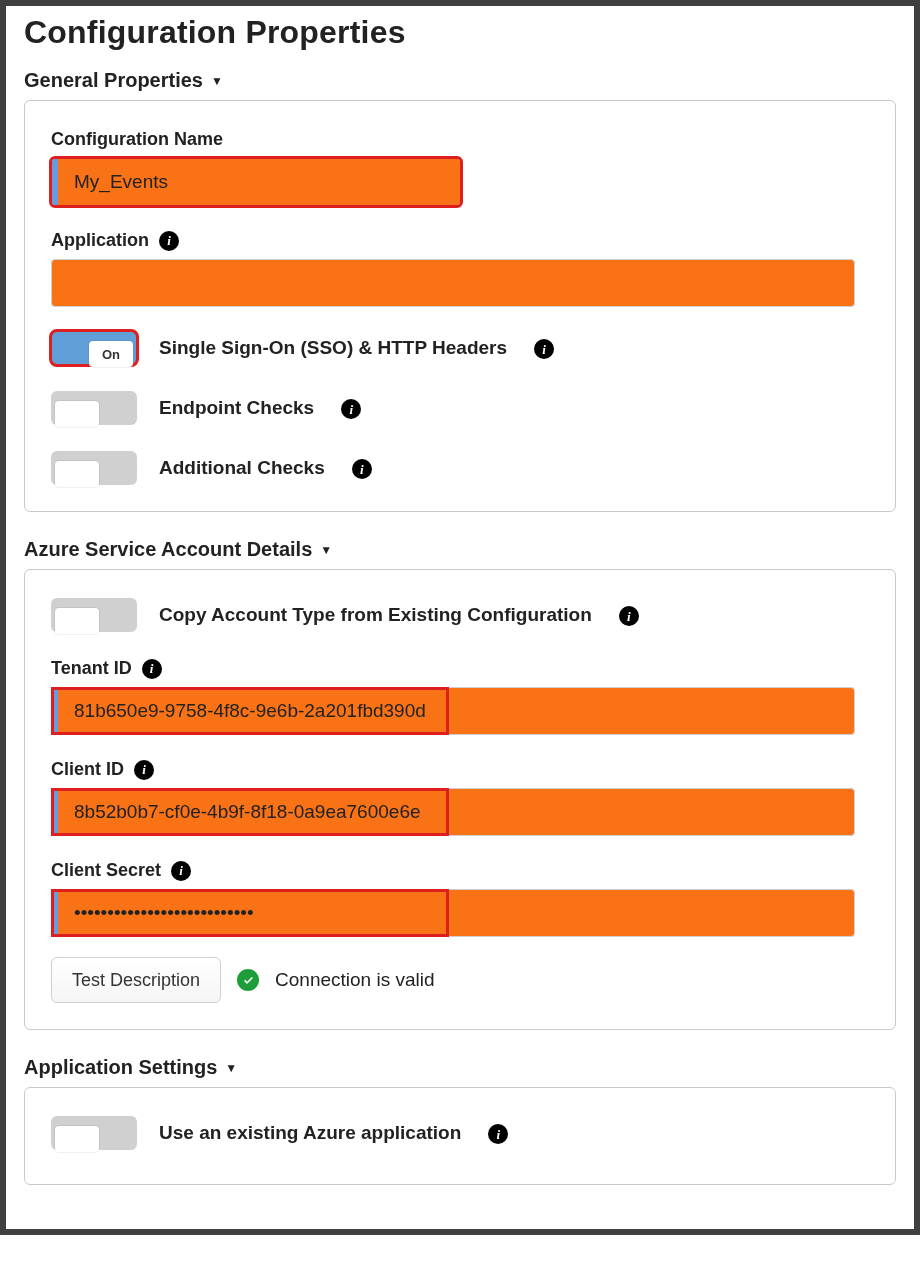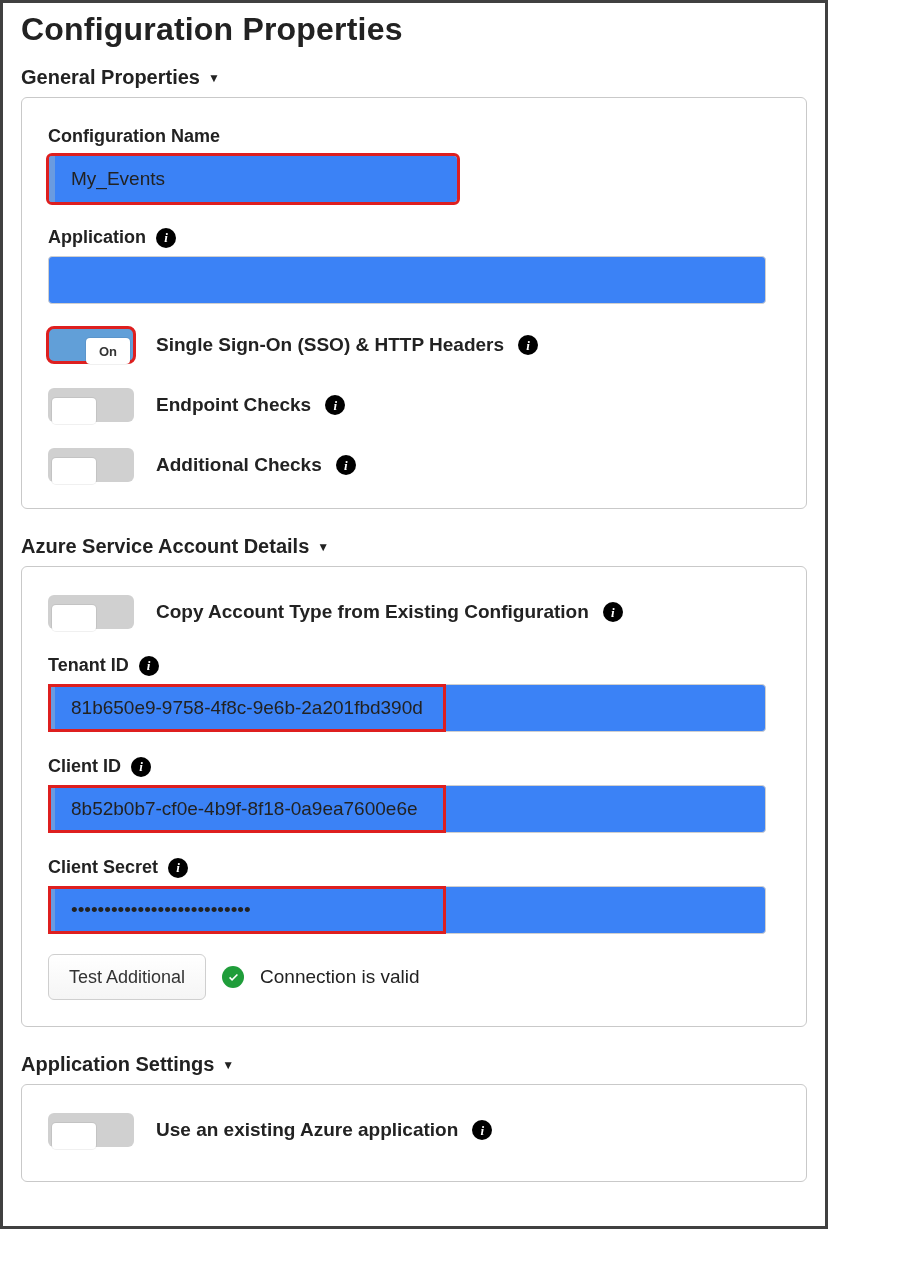--- a/index.html
+++ b/index.html
@@ -4,22 +4,22 @@
 <style>
   * { box-sizing: border-box; }
   html, body {
     margin: 0;
     padding: 0;
     font-family: Arial, Helvetica, sans-serif;
     background: #fff;
     color: #222;
   }
   .page {
-    width: 828px;
-    border: 3px solid #404040;
+    width: 920px;
+    border: 6px solid #404040;
     padding: 0 18px 18px 18px;
   }
   h1.page-title {
     font-size: 32px;
     font-weight: bold;
     margin: 8px 0 18px 0;
     letter-spacing: 0.2px;
   }
   .section-header {
     font-size: 20px;
@@ -66,21 +66,21 @@
     line-height: 1;
   }
   .text-input {
     width: 100%;
     height: 48px;
     border: 1px solid #cfcfcf;
     border-radius: 4px;
     padding: 0 14px;
     font-size: 19px;
     color: #222;
-    background: #3b82f6;
+    background: #f97316;
   }
   .left-accent {
     position: relative;
   }
   .left-accent::before {
     content: "";
     position: absolute;
     left: 1px;
     top: 1px;
     bottom: 1px;
@@ -136,22 +136,22 @@
     font-weight: bold;
     color: #333;
     box-shadow: 0 0 0 1px rgba(0,0,0,0.06);
   }
   .toggle.off .knob { left: 4px; }
   .toggle.on .knob { right: 4px; }
   .toggle-label {
     font-size: 19px;
     font-weight: bold;
     display: flex;
-    align-items: center;
-    gap: 14px;
+    align-items: flex-end;
+    gap: 27px;
   }
   .btn {
     display: inline-flex;
     align-items: center;
     justify-content: center;
     height: 46px;
     padding: 0 20px;
     border: 1px solid #cfcfcf;
     border-radius: 6px;
     background: linear-gradient(#ffffff, #f5f5f5);
@@ -280,21 +280,21 @@
         <span>Client Secret</span>
         <span class="info-icon">i</span>
       </div>
       <div class="partial-wrap left-accent">
         <input class="text-input" type="text" value="•••••••••••••••••••••••••••" style="">
         <div class="red-outline-box" style="left:0; top:0; width:398px; height:48px;"></div>
       </div>
     </div>
 
     <div class="conn-row">
-      <button class="btn">Test Additional</button>
+      <button class="btn">Test Description</button>
       <span class="check-icon">
         <svg viewBox="0 0 16 16">
             <path d="M6.2 12.3 2.5 8.6l1.4-1.4 2.3 2.3 5.9-5.9 1.4 1.4z"></path>
           </svg>
       </span>
       <span class="conn-text">Connection is valid</span>
     </div>
 
   </div>
 

